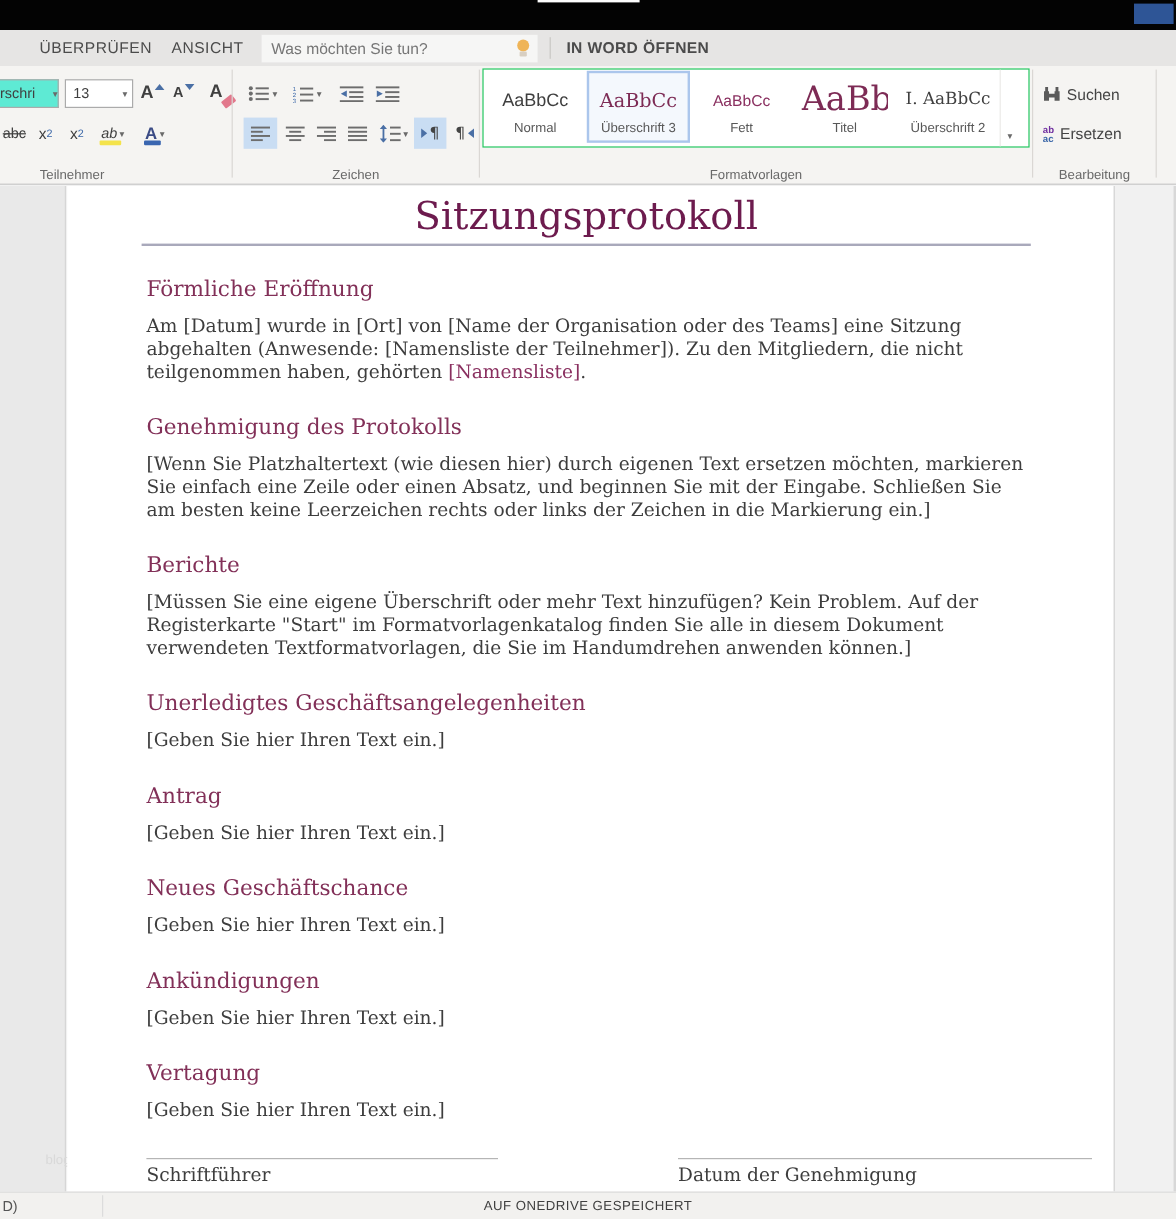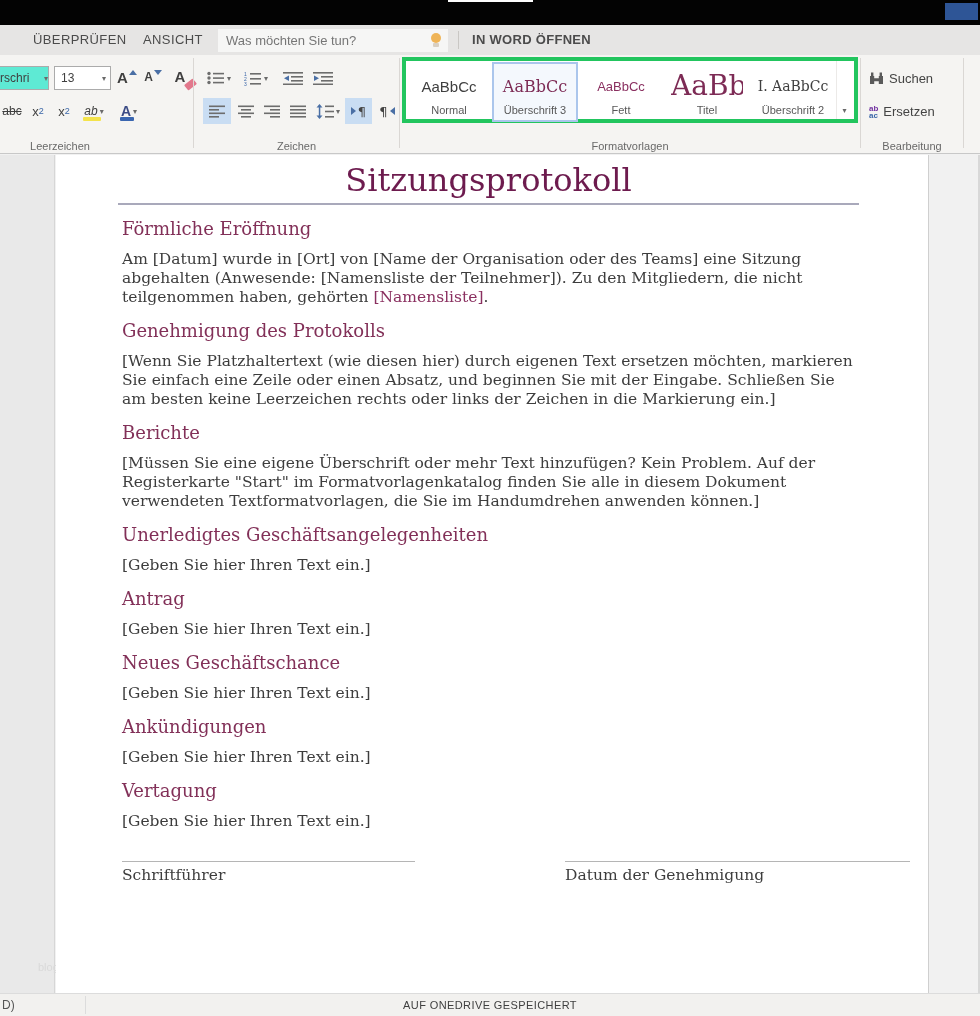--- a/index.html
+++ b/index.html
@@ -56,21 +56,21 @@
   .ub-blue { width:14px; background:#3a66b0; }
 
   
   svg .ln { fill:#6d6d6d; }
   svg .bl { fill:#4a6fa5; }
   .pilcrow { font-family:"DejaVu Sans", sans-serif; font-size:13px; color:#444; }
   .ptri-r { width:0; height:0; border-top:4px solid transparent; border-bottom:4px solid transparent; border-left:5px solid #4a6fa5; margin-right:2px; }
   .ptri-l { width:0; height:0; border-top:4px solid transparent; border-bottom:4px solid transparent; border-right:5px solid #4a6fa5; margin-left:2px; }
 
   
-  .gallery-bg { position:absolute; left:2px; top:2px; width:456px; height:66px; background:#fff; border:4px solid #22c55e; display:flex; }
+  .gallery-bg { position:absolute; left:2px; top:2px; width:456px; height:66px; background:#fff; border:1px solid #22c55e; display:flex; }
   .card { width:86px; height:60px; margin-top:1px; border:2px solid transparent; display:flex; flex-direction:column; justify-content:center; }
   .card.sel { border-color:#abc6ec; background:#f4f8fd; }
   .card .sample { height:36px; display:flex; align-items:center; justify-content:center; overflow:hidden; }
   .card .sname { font-size:11px; color:#585858; text-align:center; white-space:nowrap; }
   .s-normal { font-size:15px; color:#3f3f3f; }
   .s-h1 { font-family:"DejaVu Serif", serif; font-size:16px; color:#7d2b55; }
   .s-bold { font-size:13px; color:#8a3060; }
   .s-title { font-family:"DejaVu Serif", serif; font-size:28px; color:#7d2b55; width:72px; white-space:nowrap; overflow:hidden; display:block; line-height:36px; }
   .s-h2 { font-family:"DejaVu Serif", serif; font-size:14px; color:#3f3f3f; }
   .gal-more { width:14px; display:flex; align-items:flex-end; justify-content:center; border-left:1px solid #eceae8; padding-bottom:4px; }
@@ -82,21 +82,21 @@
   .rep-icon .r1 { color:#7030a0; font-weight:bold; }
   .rep-icon .r2 { color:#3a66a8; font-weight:bold; }
 
   
   .docarea { position:absolute; left:0; top:155px; width:980px; height:838px; background:#f1f1f1; }
   .gutter-left { position:absolute; left:0; top:0; width:55px; height:838px; background:#e9e9e9; border-right:1px solid #d6d6d6; }
   .page { position:absolute; left:56px; top:0; width:873px; height:838px; background:#ffffff; border-right:1px solid #cfcfcf; overflow:hidden; }
   .page-content { margin:0 73px 0 66px; }
   .doc-title { font-family:"DejaVu Serif", serif; font-size:32px; color:#6d1b4e; text-align:center; margin-top:5px; line-height:40px; }
   .title-rule { border-bottom:2px solid #a9a9bb; margin:3px -4px 0 -4px; }
-  .doc-h { font-family:"DejaVu Serif", serif; font-size:18px; color:#823058; margin-top:13px; line-height:22px; }
+  .doc-h { font-family:"DejaVu Serif", serif; font-size:18px; color:#823058; margin-top:26px; line-height:22px; }
   .doc-p { font-family:"DejaVu Serif", serif; font-size:15.5px; color:#3d3d3d; margin-top:10px; line-height:19px; }
   .doc-p .accent { color:#8a3060; }
   .sig-row { display:flex; justify-content:space-between; margin-top:30px; margin-right:-55px; }
   .sig { border-top:1px solid #b5b5b5; font-family:"DejaVu Serif", serif; font-size:15.5px; color:#3d3d3d; padding-top:4px; }
   .sig.s0 { width:293px; }
   .sig.s1 { width:345px; }
   .gutter-right { position:absolute; left:930px; top:0; width:48px; height:838px; background:#f1f1f1; }
   .right-edge { position:absolute; left:978px; top:0; width:2px; height:838px; background:#d8d8d8; }
   .watermark { position:absolute; left:38px; top:806px; font-size:11px; color:#d9d9d9; }
 
@@ -169,21 +169,21 @@
       </span>
       <span class="drop">▾</span>
     </div>
     <div class="btn" style="left:114px; top:44px; width:30px; height:24px;">
       <span style="position:relative; font-size:14px; font-weight:bold; color:#3b4b85;">
         <span>A</span>
         <span class="underbar ub-blue" style="left:-1px; bottom:-2px;"></span>
       </span>
       <span class="drop">▾</span>
     </div>
-    <div class="grouplabel" style="width:120px;">Leerzeichen</div>
+    <div class="grouplabel" style="width:120px;">Teilnehmer</div>
   </div>
 
   <div class="rsep" style="left:193px;"></div>
 
   <div class="group g-para">
     <div class="btn" style="left:10px; top:12px; width:30px; height:22px;">
       <svg width="18" height="14">
           <circle cx="2" cy="2.5" r="1.7" class="ln"></circle>
           <circle cx="2" cy="7" r="1.7" class="ln"></circle>
           <circle cx="2" cy="11.5" r="1.7" class="ln"></circle>

